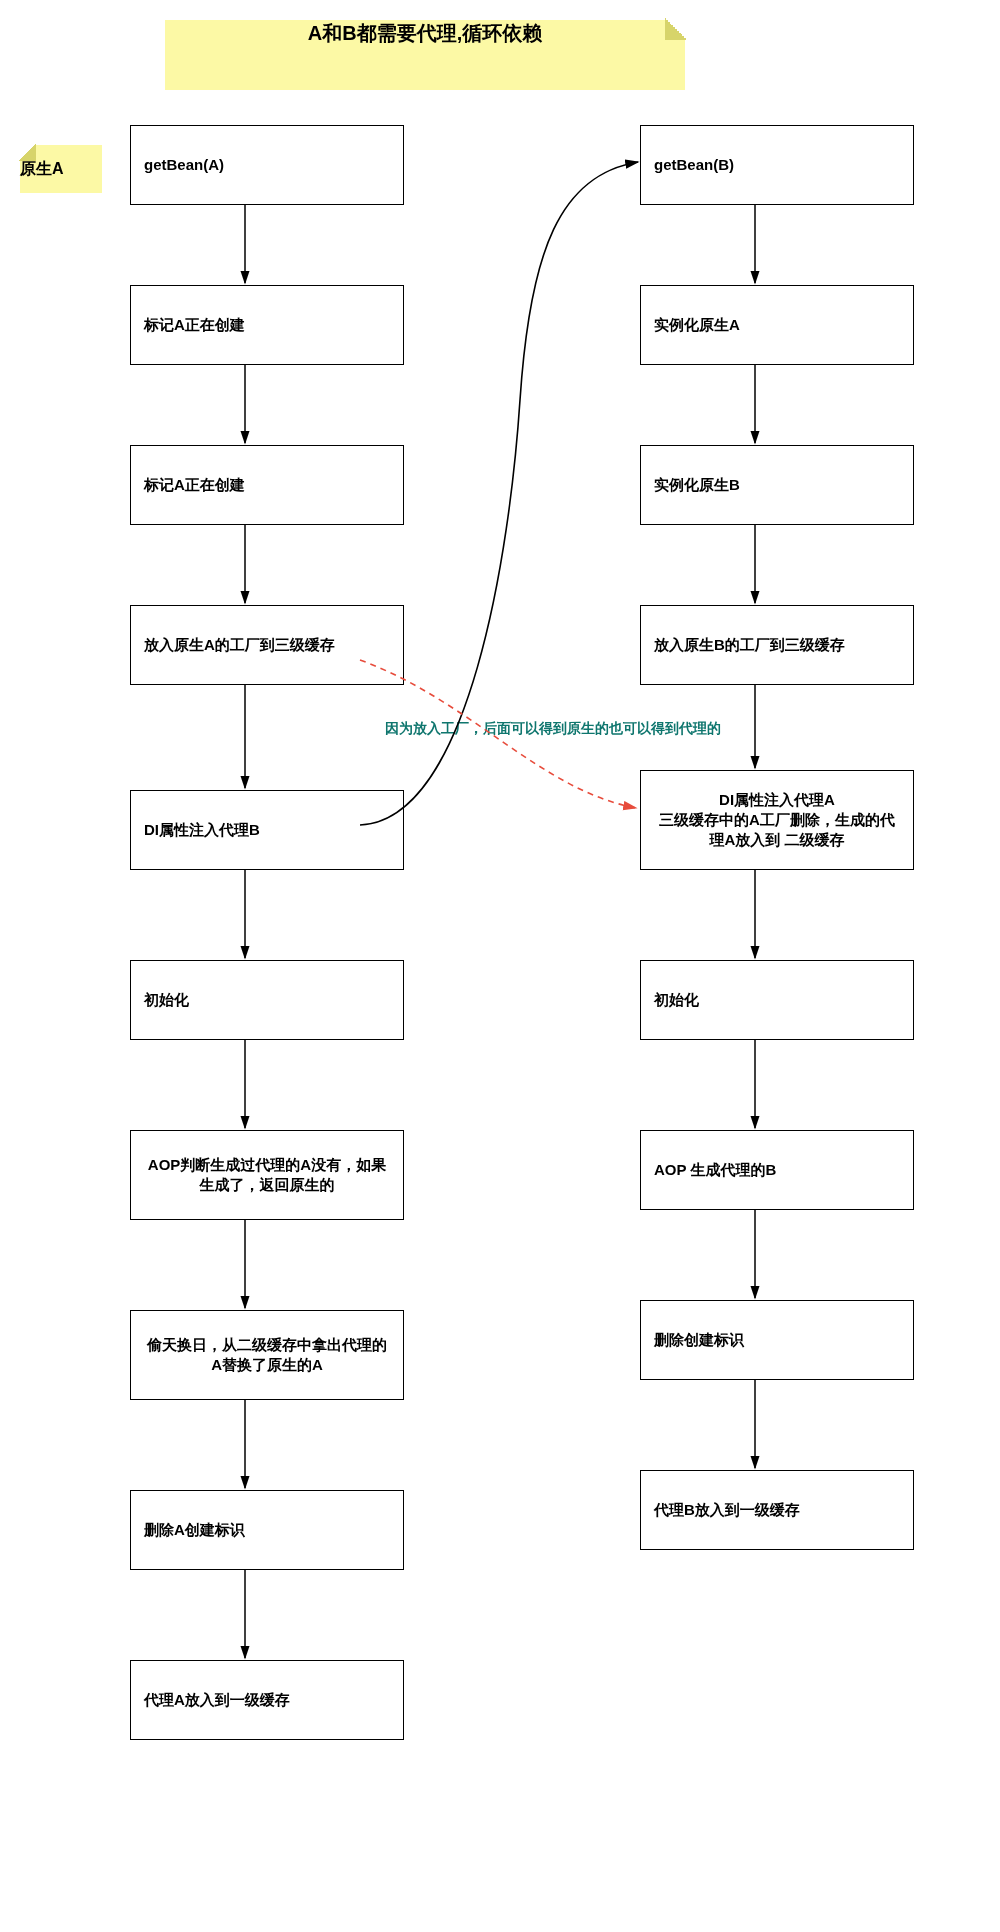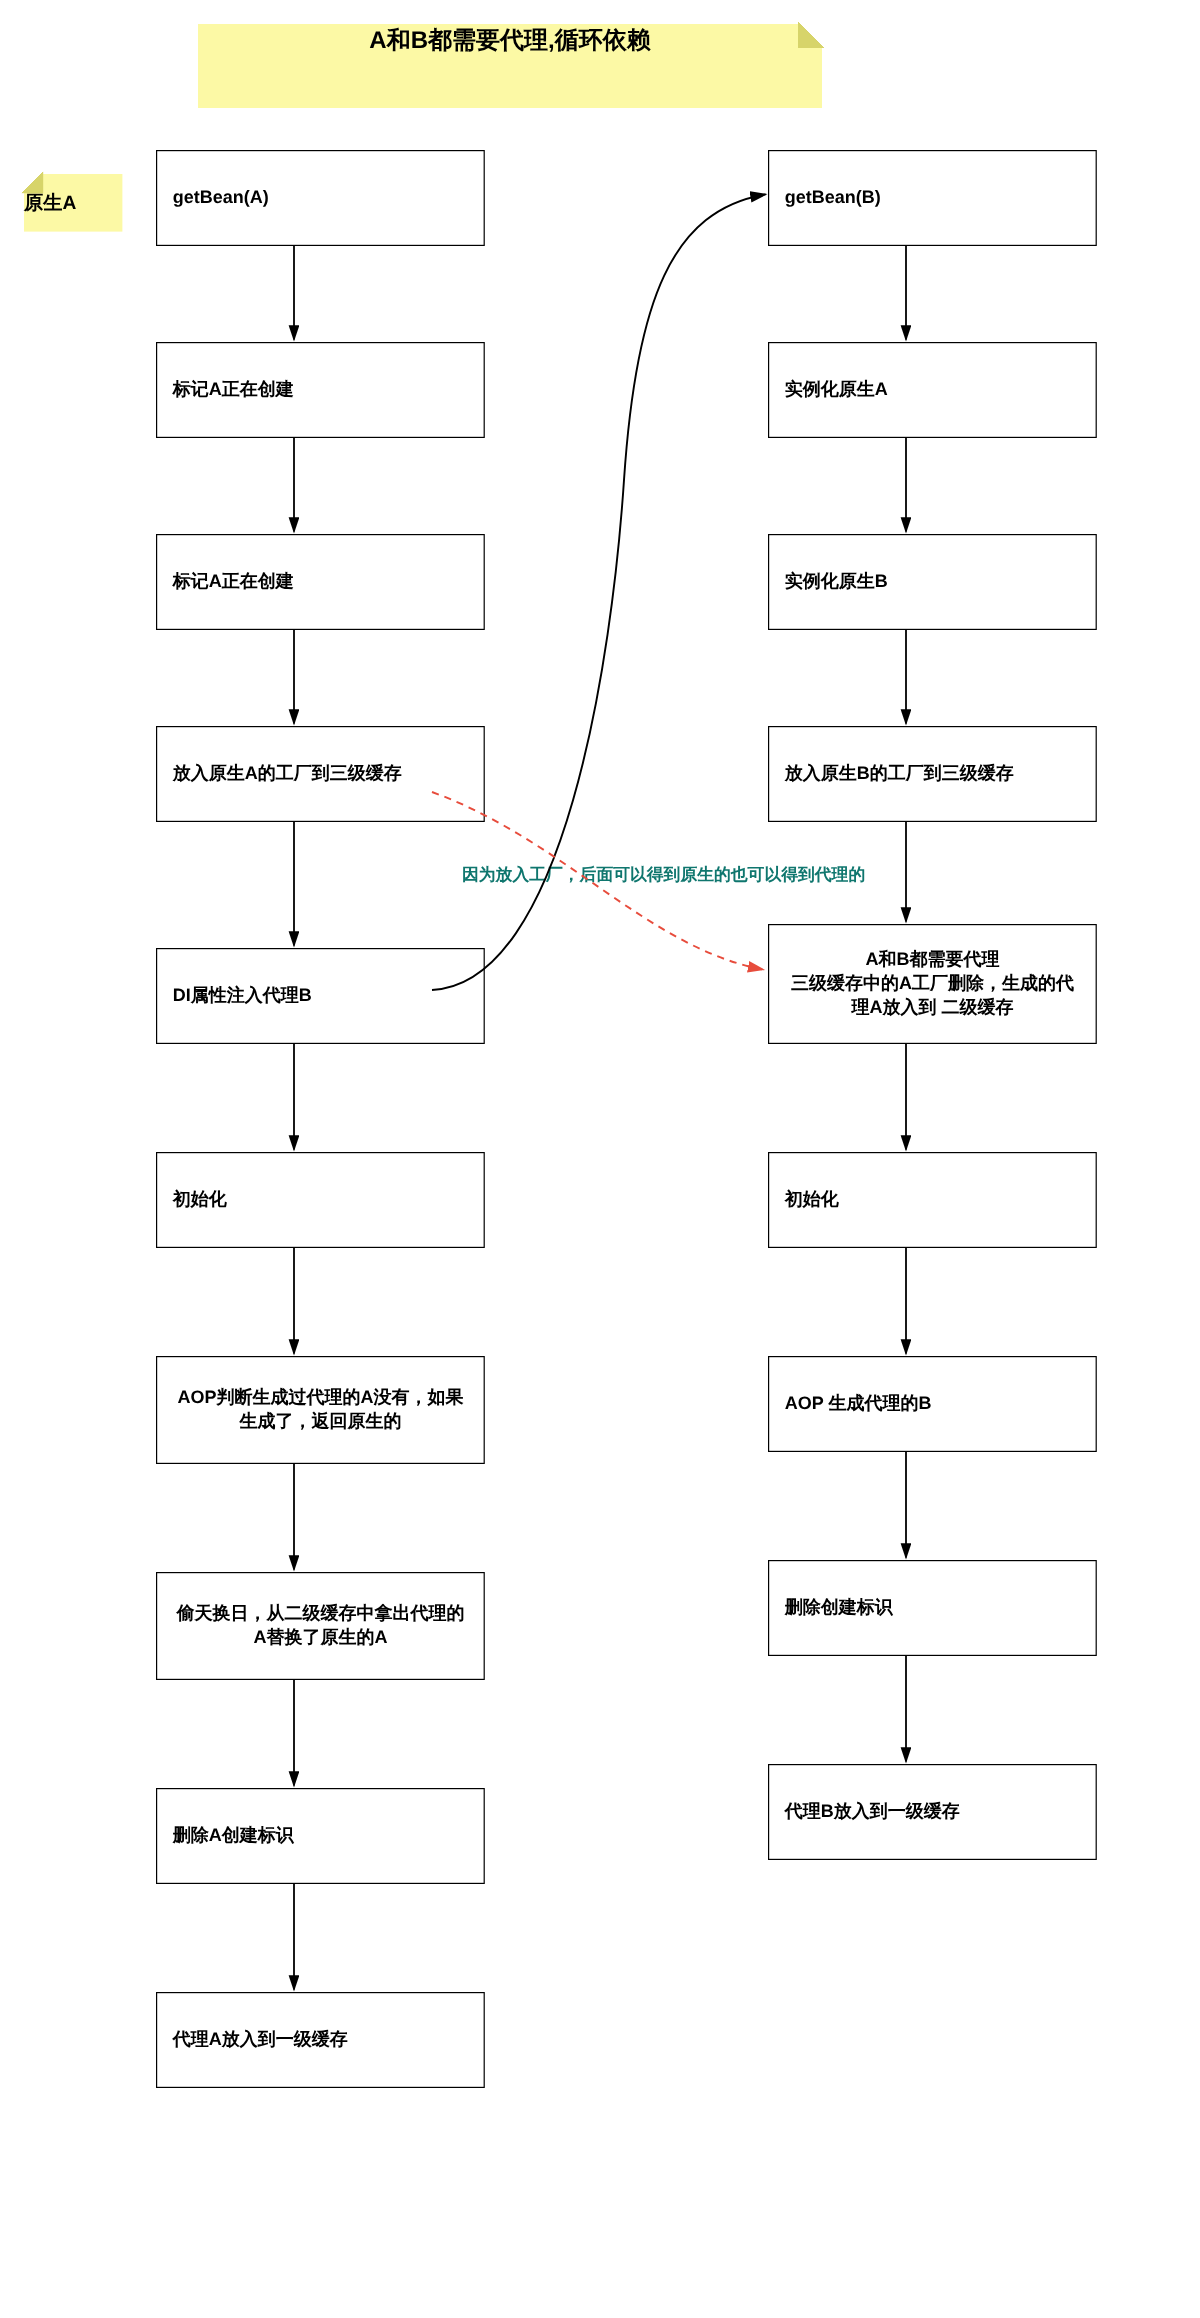--- a/index.html
+++ b/index.html
@@ -128,21 +128,21 @@
 <div class="fc-box col-b" style="top:285px;height:80px">
     <span>实例化原生A</span>
   </div>
 <div class="fc-box col-b" style="top:445px;height:80px">
     <span>实例化原生B</span>
   </div>
 <div class="fc-box col-b" style="top:605px;height:80px">
     <span>放入原生B的工厂到三级缓存</span>
   </div>
 <div class="fc-box col-b" style="top:770px;height:100px">
-    <span style="white-space:pre-line">A和B都需要代理
+    <span style="white-space:pre-line">DI属性注入代理A
 三级缓存中的A工厂删除，生成的代理A放入到 二级缓存</span>
   </div>
 <div class="fc-box col-b" style="top:960px;height:80px">
     <span>初始化</span>
   </div>
 <div class="fc-box col-b" style="top:1130px;height:80px">
     <span>AOP  生成代理的B</span>
   </div>
 <div class="fc-box col-b" style="top:1300px;height:80px">
     <span>删除创建标识</span>

